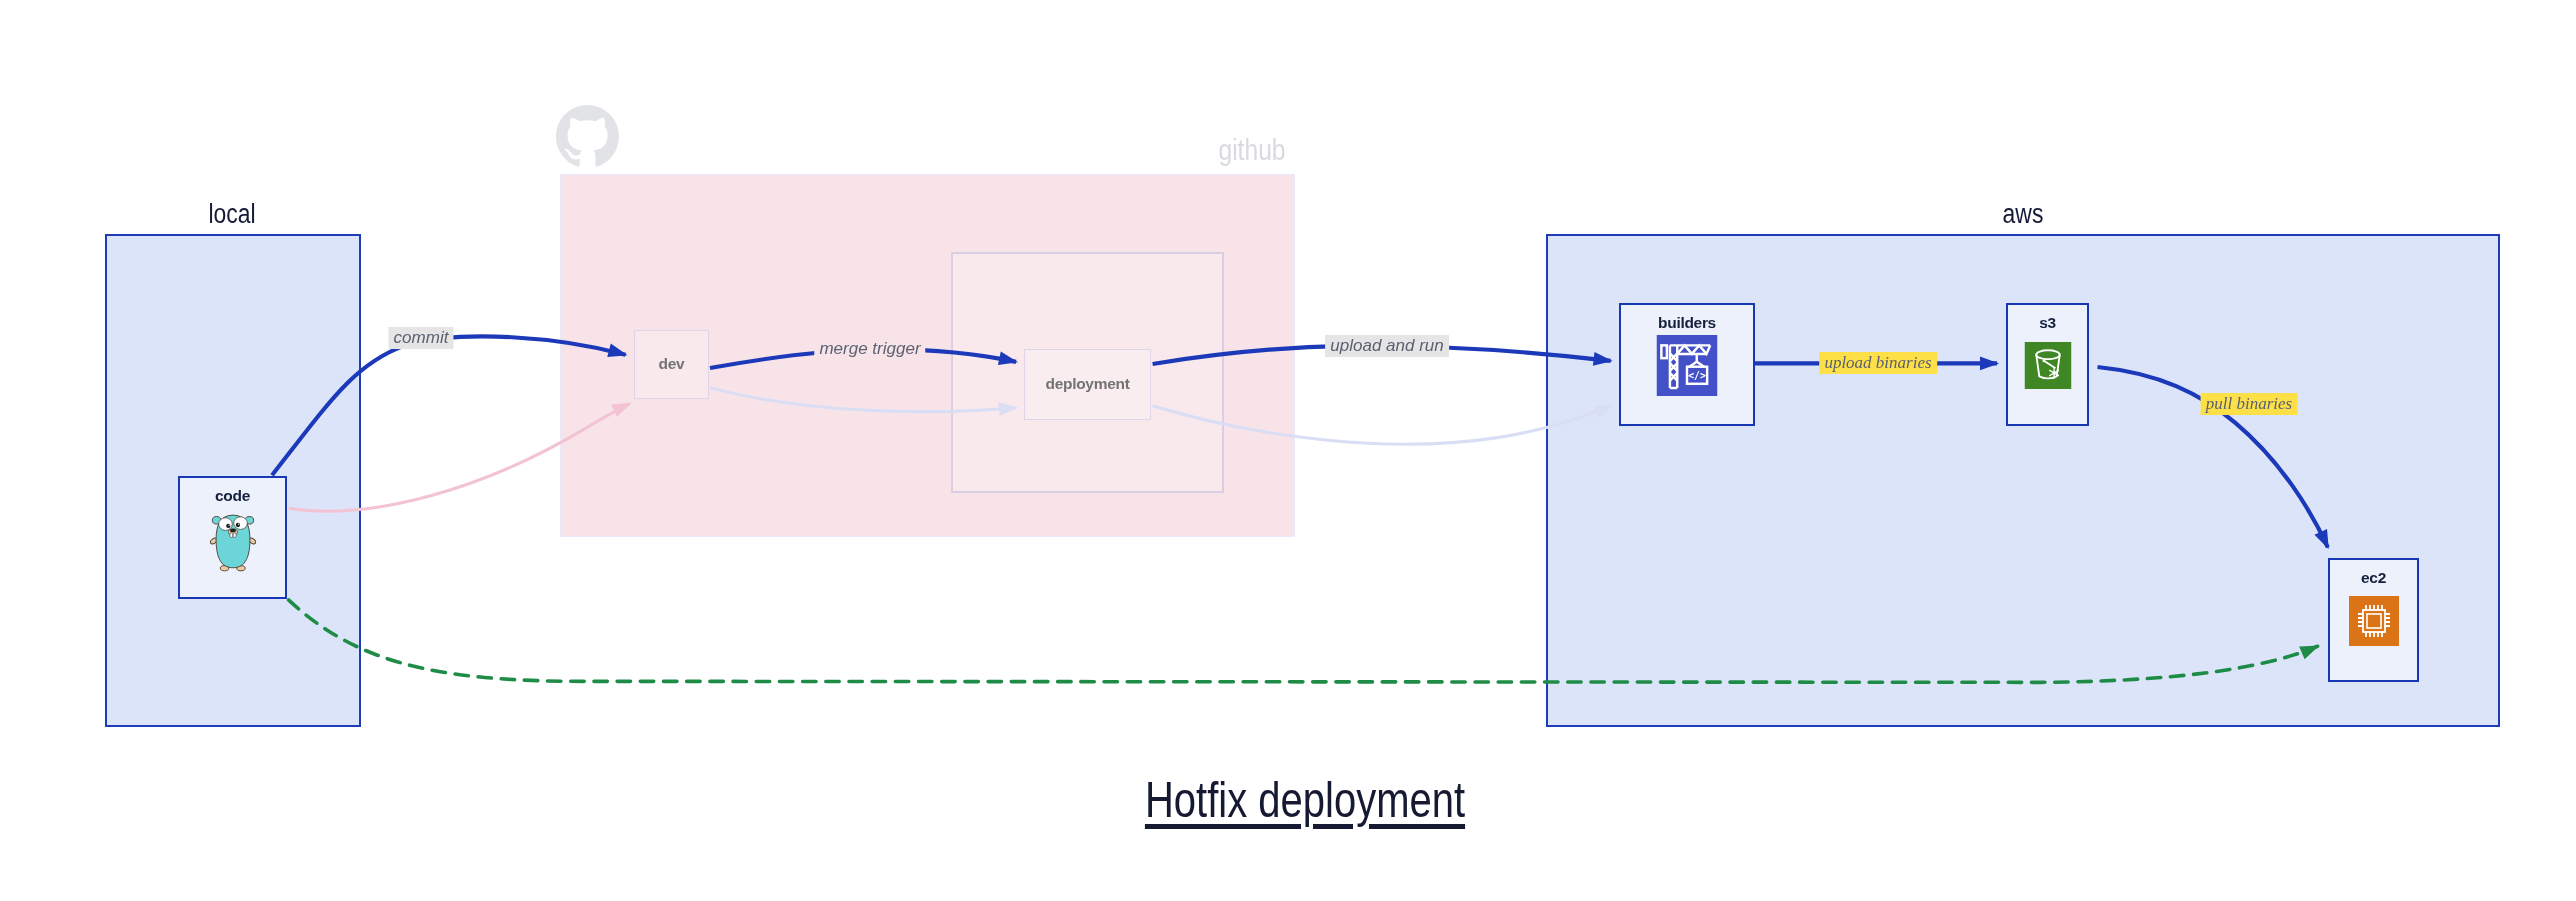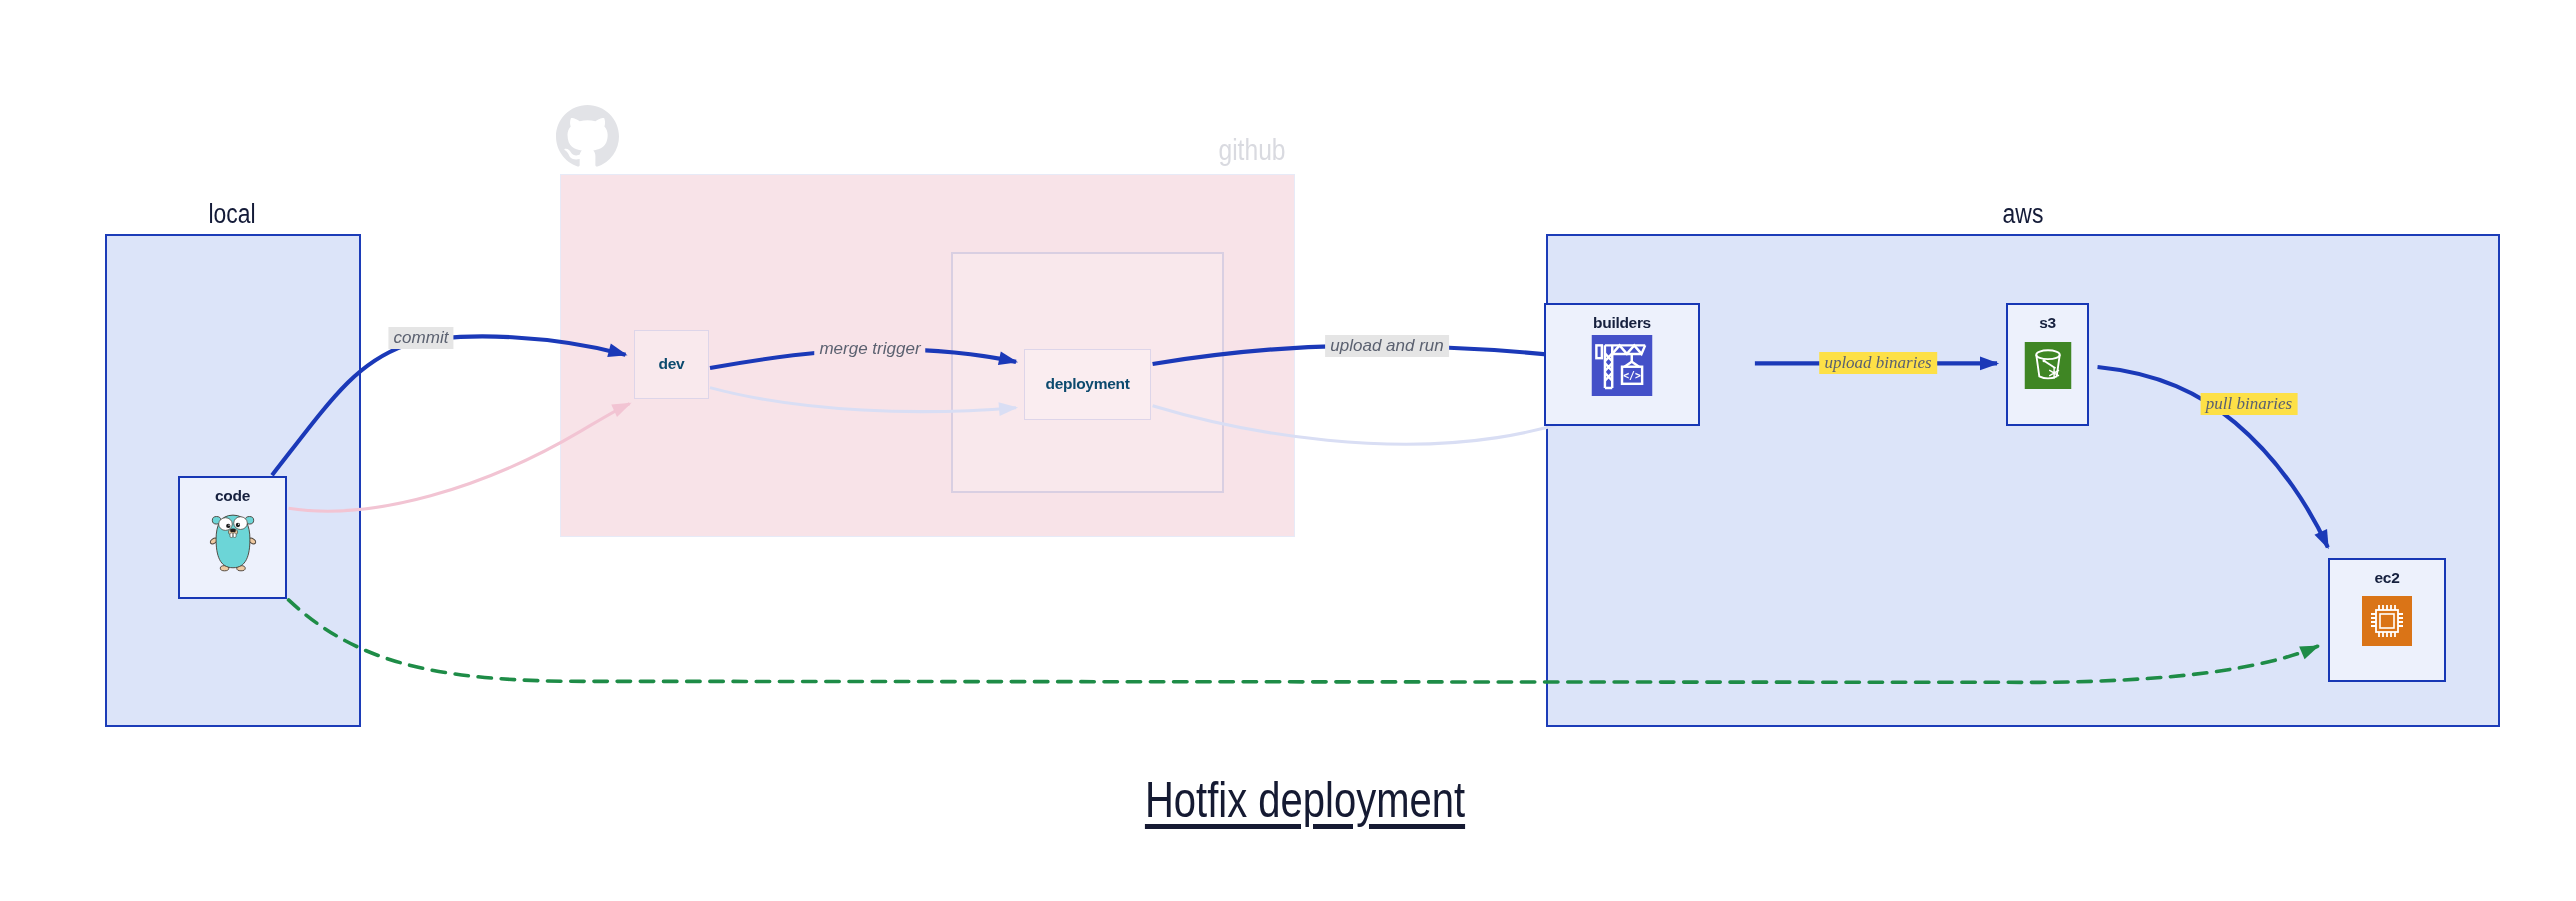--- a/index.html
+++ b/index.html
@@ -29,21 +29,21 @@
     position:absolute;background:#edf1fc;border:2.6px solid #1737b5;box-sizing:border-box;
   }
   .node-faded{
     position:absolute;background:rgba(255,255,255,0.22);border:1.5px solid #ddd5e9;box-sizing:border-box;
   }
   .node-label{
     position:absolute;left:50%;transform:translateX(-50%);top:9.3px;
     color:#16203e;font-size:15.5px;font-weight:bold;white-space:nowrap;letter-spacing:-0.3px;
   }
   .node-label.center{top:50%;transform:translate(-50%,-55%);}
-  .node-label.faded{color:#0c4a6e;}
+  .node-label.faded{color:#737373;}
   .node-icon{position:absolute;left:50%;transform:translateX(-50%);}
   .icon-tile{display:block;}
   
   .edges{position:absolute;left:0;top:0;z-index:3;}
   .node,.node-faded{z-index:4;}
   .cluster-blue,.cluster-pink{z-index:1;}
   .master-box{z-index:2;}
   .edge-label{
     position:absolute;z-index:5;transform:translate(-50%,-50%);
     font-style:italic;font-size:17px;color:#5b6170;white-space:nowrap;padding:1px 5.2px;
@@ -136,21 +136,21 @@
   </div>
 
   <div class="node-faded" style="left:634px;top:330px;width:75px;height:69px;">
     <div class="node-label center faded">dev</div>
   </div>
 
   <div class="node-faded" style="left:1024px;top:349px;width:127px;height:71px;">
     <div class="node-label center faded">deployment</div>
   </div>
 
-  <div class="node" style="left:1544px;top:303px;width:156px;height:123px;">
+  <div class="node" style="left:1619px;top:303px;width:136px;height:123px;">
     <div class="node-label">builders</div>
     <svg class="node-icon icon-tile" style="top:30px;" width="61" height="61" viewBox="0 0 100 100">
       <rect x="0" y="0" width="100" height="100" fill="#4450c8"></rect>
       <g stroke="#ffffff" stroke-width="4" fill="none">
         <rect x="8" y="17" width="9" height="21"></rect>
         <path d="M22 17 V87 M34 17 V87 M22 87 H34"></path>
         <path d="M22 30 L34 43 M34 30 L22 43 M22 46 L34 59 M34 46 L22 59 M22 62 L34 75 M34 62 L22 75"></path>
         <path d="M22 17 H88"></path>
         <path d="M34 31 L46 17 L58 31 L70 17 L82 31 L88 17"></path>
         <path d="M34 31 H82"></path>
@@ -171,21 +171,21 @@
         <path d="M25 27 L31.5 73 Q50 82 68.5 73 L75 27"></path>
         <path d="M43 41 L66 56"></path>
       </g>
       <circle cx="41.5" cy="40" r="3.2" fill="#ffffff"></circle>
       <g stroke="#ffffff" stroke-width="3" fill="none">
         <path d="M63 54 V78 M52.6 60 L73.4 72 M52.6 72 L73.4 60"></path>
       </g>
     </svg>
   </div>
 
-  <div class="node" style="left:2328px;top:558px;width:118px;height:124px;">
+  <div class="node" style="left:2328px;top:558px;width:91px;height:124px;">
     <div class="node-label">ec2</div>
     <svg class="node-icon icon-tile" style="top:36px;" width="50" height="50" viewBox="0 0 100 100">
       <rect x="0" y="0" width="100" height="100" fill="#da7417"></rect>
       <g stroke="#ffffff" fill="none">
         <rect x="28" y="28" width="44" height="44" stroke-width="3.6"></rect>
         <rect x="36" y="36" width="28" height="28" stroke-width="3.2"></rect>
         <g stroke-width="3.6">
           <path d="M34 18 V28 M42 18 V28 M50 18 V28 M58 18 V28 M66 18 V28"></path>
           <path d="M34 72 V82 M42 72 V82 M50 72 V82 M58 72 V82 M66 72 V82"></path>
           <path d="M18 36 H28 M18 44 H28 M18 52 H28 M18 60 H28"></path>

